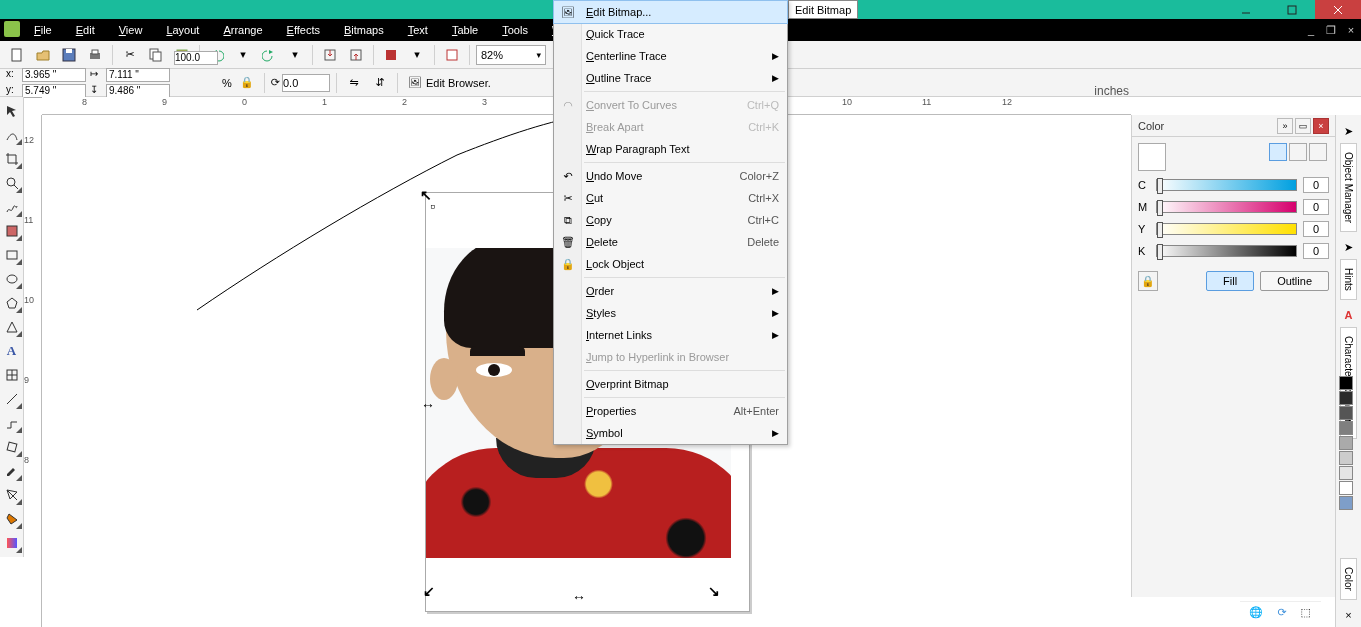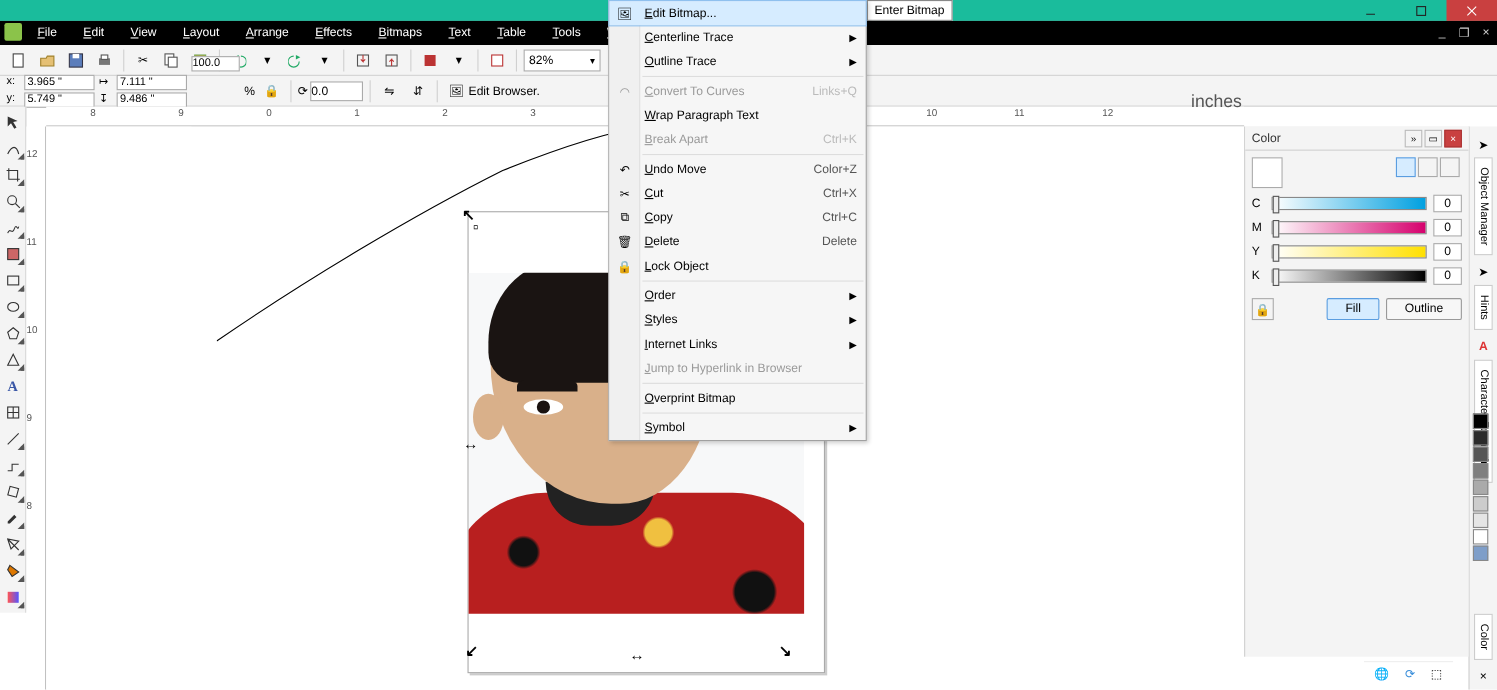--- a/index.html
+++ b/index.html
@@ -39,21 +39,21 @@
 
 
 .toolbox { position: absolute; left: 0; top: 97px; width: 24px; background: #f4f4f4; border-right: 1px solid #d0d0d0; display:flex; flex-direction:column; padding: 2px 0; }
 .tool { width: 22px; height: 22px; margin: 1px auto; display:flex; align-items:center; justify-content:center; position:relative; }
 .tool .fly { position:absolute; right:1px; bottom:1px; border:3px solid transparent; border-bottom-color:#555; border-right-color:#555; }
 
 
 .ruler-h { position:absolute; left:42px; top:97px; right:230px; height:18px; background:#fff; border-bottom:1px solid #bbb; }
 .ruler-v { position:absolute; left:24px; top:115px; width:18px; bottom:0; background:#fff; border-right:1px solid #bbb; }
 .ruler-h .tick, .ruler-v .tick { position:absolute; font-size:9px; color:#555; }
-.ruler-units { position:absolute; right:8px; top:84px; font-size:16px; color:#555; }
+.ruler-units { position:absolute; right:8px; top:84px; font-size:12px; color:#555; }
 
 
 .canvas { position:absolute; left:42px; top:115px; right:230px; bottom:0; background:#fff; }
 .page { position:absolute; left:383px; top:77px; width:325px; height:420px; border:1px solid #aaa; box-shadow: 2px 2px 0 #ccc; background:#fff; }
 .photo { position:absolute; left:0; top:55px; width:305px; height:310px; overflow:hidden; }
 .photo-bg { position:absolute; inset:0; background:#f7f8f9; }
 .photo-head { position:absolute; left:20px; top:0; width:200px; height:210px; background:#d9b08a; border-radius: 70px 90px 90px 120px / 90px 100px 120px 140px; }
 .photo-hair { position:absolute; left:18px; top:-10px; width:210px; height:110px; background:#1a1412; border-radius: 70px 90px 30px 30px / 80px 90px 30px 30px; }
 .photo-ear { position:absolute; left:4px; top:110px; width:28px; height:42px; background:#d9b08a; border-radius:50%; }
 .photo-brow { position:absolute; top:98px; width:55px; height:10px; background:#1a1412; border-radius: 10px 10px 0 0 / 8px; }
@@ -521,50 +521,53 @@
     </div>
   <div class="lockrow">
     <div class="lock">🔒</div>
     <div style="flex:1"></div>
     <div class="pill on">Fill</div>
     <div class="pill">Outline</div>
   </div>
 </div>
 
 <div class="ctx-tooltip">
-    <span>Enter Bitmap</span>
+    <span>Edit Bitmap</span>
   </div>
 <div class="ctxmenu">
   <div class="gutter"></div>
   <div id="ctxitems">
       <div class="mi highlight">
         <span class="ic">🖼</span>
         <span><u>E</u>dit Bitmap...</span>
       </div>
       <div class="mi">
+        <span><u>Q</u>uick Trace</span>
+      </div>
+      <div class="mi">
         <span><u>C</u>enterline Trace</span>
         <span class="sub">▶</span>
       </div>
       <div class="mi">
         <span><u>O</u>utline Trace</span>
         <span class="sub">▶</span>
       </div>
       <hr>
       <div class="mi dis">
         <span class="ic">◠</span>
         <span><u>C</u>onvert To Curves</span>
-        <span class="hk">Links+Q</span>
-      </div>
-      <div class="mi">
-        <span><u>W</u>rap Paragraph Text</span>
+        <span class="hk">Ctrl+Q</span>
       </div>
       <div class="mi dis">
         <span><u>B</u>reak Apart</span>
         <span class="hk">Ctrl+K</span>
       </div>
+      <div class="mi">
+        <span><u>W</u>rap Paragraph Text</span>
+      </div>
       <hr>
       <div class="mi">
         <span class="ic">↶</span>
         <span><u>U</u>ndo Move</span>
         <span class="hk">Color+Z</span>
       </div>
       <div class="mi">
         <span class="ic">✂</span>
         <span><u>C</u>ut</span>
         <span class="hk">Ctrl+X</span>
@@ -597,20 +600,24 @@
         <span class="sub">▶</span>
       </div>
       <div class="mi dis">
         <span><u>J</u>ump to Hyperlink in Browser</span>
       </div>
       <hr>
       <div class="mi">
         <span><u>O</u>verprint Bitmap</span>
       </div>
       <hr>
+      <div class="mi">
+        <span><u>P</u>roperties</span>
+        <span class="hk">Alt+Enter</span>
+      </div>
       <div class="mi">
         <span><u>S</u>ymbol</span>
         <span class="sub">▶</span>
       </div>
     </div>
 </div>
 
 <div class="bottom-icons">
   <span>🌐</span>
   <span style="color:#3a8eda">⟳</span>

